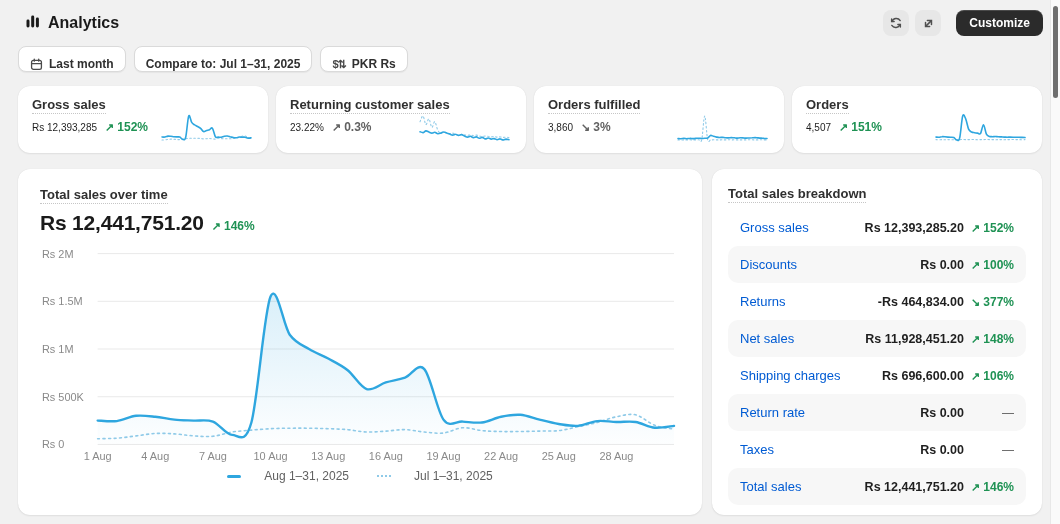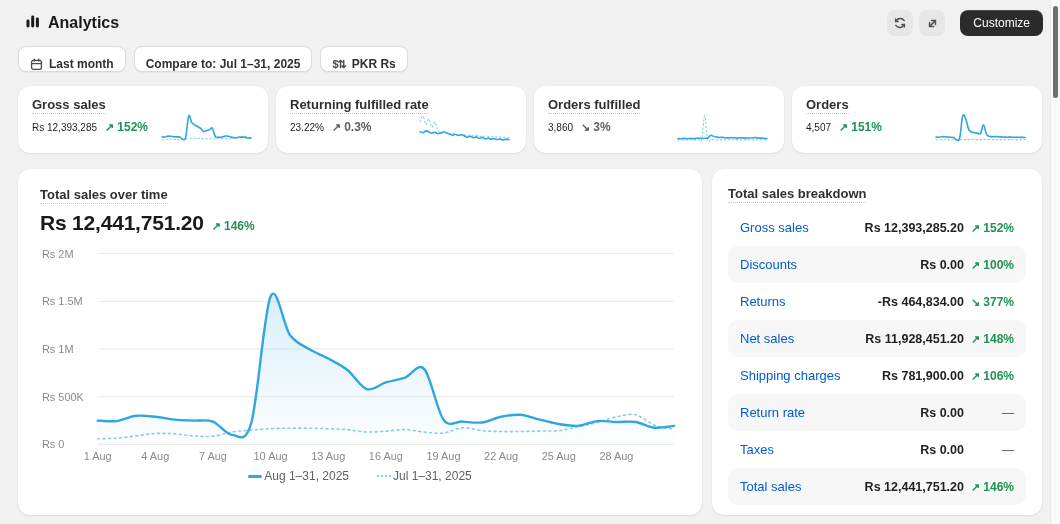--- a/index.html
+++ b/index.html
@@ -15,21 +15,21 @@
   
   .header { display:flex; justify-content:space-between; align-items:center; padding:10px 17px 0 26px; }
   .header-left { display:flex; align-items:center; gap:8px; }
   .header-left h1 { font-size:16px; font-weight:700; color:#1a1a1a; }
   .icon-btn {
     width:26px; height:26px; border:none; border-radius:8px; background:#e7e7e7;
     display:grid; place-items:center; color:#4f4f4f; cursor:pointer; margin-left:6px;
   }
   .customize-btn {
     height:26px; padding:0 13px; margin-left:15px; border:none; border-radius:8px;
-    background:#2b2b2b; color:#fff; font-size:12px; font-weight:400; cursor:pointer;
+    background:#2b2b2b; color:#fff; font-size:12px; font-weight:700; cursor:pointer;
     font-family:"Liberation Sans", sans-serif;
     box-shadow:inset 0 1px 0 rgba(255,255,255,.15);
   }
 
   
   .filters { display:flex; gap:8px; margin:10px 0 0 18px; }
   .pill {
     height:26px; padding:0 11px; background:#fff; border:1px solid #dadada; border-radius:8px;
     display:flex; align-items:flex-end; gap:6px; font-size:12px; font-weight:600; color:#303030;
     box-shadow:0 1px 1px rgba(0,0,0,.05); cursor:pointer; font-family:"Liberation Sans", sans-serif;
@@ -59,21 +59,21 @@
   .chart-card {
     width:684px; background:#fff; border-radius:12px; padding:16px 22px 16px;
     box-shadow:0 1px 2px rgba(0,0,0,.07), 0 0 1px rgba(0,0,0,.1);
   }
   .card-title { font-size:13px; font-weight:600; color:#303030; display:inline-block; }
   .chart-value-row { margin-top:7px; display:flex; align-items:baseline; gap:8px; }
   .chart-value { font-size:21px; font-weight:700; color:#1a1a1a; letter-spacing:-0.2px; }
   #main-chart { width:100%; height:222px; margin-top:6px; display:block; }
   svg text { font-family:"Liberation Sans", sans-serif; }
   .legend { display:flex; justify-content:center; gap:28px; margin-top:6px; font-size:12px; color:#616161; }
-  .legend-item { display:flex; align-items:center; gap:2px; }
+  .legend-item { display:flex; align-items:center; gap:23px; }
   .swatch-solid { width:14px; height:3px; background:#2ea6df; border-radius:2px; display:inline-block; }
   .swatch-dotted { width:14px; border-top:2px dotted #8fcae8; display:inline-block; }
 
   
   .bd-card {
     flex:1; background:#fff; border-radius:12px; padding:15px 16px 10px;
     box-shadow:0 1px 2px rgba(0,0,0,.07), 0 0 1px rgba(0,0,0,.1);
   }
   .bd-title-wrap { margin-bottom:6px; }
   .bd-rows .bd-row {
@@ -158,21 +158,21 @@
             <span class="arr">↗</span>
             <span>152%</span>
           </span>
       </div>
       <svg class="spark" viewBox="0 0 95 30">
           <path d="M 3 27 C 3.5 27.0, 5.0 27.0, 6.0 26.9 C 7.0 26.8, 7.9 26.7, 8.9 26.5 C 9.9 26.4, 10.9 26.2, 11.9 26.1 C 12.9 26.1, 13.9 26.1, 14.9 26.2 C 15.9 26.3, 16.8 26.4, 17.8 26.5 C 18.8 26.6, 19.8 26.7, 20.8 26.6 C 21.8 26.5, 22.8 26.0, 23.8 25.9 C 24.8 25.7, 25.7 25.6, 26.7 25.6 C 27.7 25.5, 28.7 25.4, 29.7 25.3 C 30.7 25.3, 31.7 25.2, 32.7 25.2 C 33.7 25.2, 34.6 25.2, 35.6 25.2 C 36.6 25.2, 37.6 25.3, 38.6 25.3 C 39.6 25.3, 40.6 25.4, 41.6 25.5 C 42.6 25.6, 43.5 25.8, 44.5 25.9 C 45.5 25.9, 46.5 25.8, 47.5 25.7 C 48.5 25.6, 49.5 25.4, 50.5 25.5 C 51.5 25.5, 52.4 25.8, 53.4 25.9 C 54.4 26.0, 55.4 26.2, 56.4 26.0 C 57.4 25.9, 58.4 25.2, 59.4 25.1 C 60.4 25.1, 61.3 25.5, 62.3 25.6 C 63.3 25.7, 64.3 25.8, 65.3 25.8 C 66.3 25.8, 67.3 25.8, 68.3 25.8 C 69.3 25.8, 70.2 25.7, 71.2 25.7 C 72.2 25.7, 73.2 25.8, 74.2 25.6 C 75.2 25.5, 76.2 25.2, 77.2 25.0 C 78.2 24.8, 79.1 24.5, 80.1 24.3 C 81.1 24.0, 82.1 23.5, 83.1 23.3 C 84.1 23.1, 85.1 22.7, 86.1 23.0 C 87.1 23.2, 88.0 24.3, 89.0 24.7 C 90.0 25.1, 91.5 25.3, 92.0 25.4" fill="none" stroke="#8fcae8" stroke-width="1.1" stroke-dasharray="1.5 2.5" stroke-linecap="round"></path>
           <path d="M 3 23.93959731543624 C 3.5 24.0, 5.0 24.2, 6.0 24.0 C 7.0 23.9, 7.9 23.3, 8.9 23.1 C 9.9 23.0, 10.9 23.2, 11.9 23.3 C 12.9 23.4, 13.9 23.7, 14.9 23.8 C 15.9 23.9, 16.8 23.9, 17.8 23.9 C 18.8 24.0, 19.8 23.7, 20.8 24.1 C 21.8 24.5, 22.8 26.3, 23.8 26.4 C 24.8 26.4, 25.7 28.2, 26.7 24.3 C 27.7 20.4, 28.7 5.5, 29.7 3.0 C 30.7 0.5, 31.7 8.0, 32.7 9.4 C 33.7 10.9, 34.6 11.2, 35.6 11.9 C 36.6 12.5, 37.6 12.9, 38.6 13.5 C 39.6 14.1, 40.6 14.5, 41.6 15.4 C 42.6 16.3, 43.5 18.3, 44.5 18.6 C 45.5 19.0, 46.5 17.8, 47.5 17.5 C 48.5 17.2, 49.5 17.1, 50.5 16.7 C 51.5 16.3, 52.4 14.1, 53.4 15.2 C 54.4 16.4, 55.4 22.3, 56.4 23.8 C 57.4 25.3, 58.4 24.0, 59.4 24.1 C 60.4 24.2, 61.3 24.4, 62.3 24.3 C 63.3 24.1, 64.3 23.5, 65.3 23.3 C 66.3 23.1, 67.3 22.9, 68.3 23.0 C 69.3 23.1, 70.2 23.5, 71.2 23.8 C 72.2 24.0, 73.2 24.3, 74.2 24.5 C 75.2 24.7, 76.2 24.9, 77.2 24.8 C 78.2 24.7, 79.1 24.1, 80.1 24.0 C 81.1 23.9, 82.1 24.2, 83.1 24.2 C 84.1 24.2, 85.1 24.0, 86.1 24.2 C 87.1 24.3, 88.0 25.0, 89.0 25.1 C 90.0 25.3, 91.5 24.9, 92.0 24.8" fill="none" stroke="#2ea6df" stroke-width="1.6" stroke-linecap="round" stroke-linejoin="round"></path>
         </svg>
     </div>
     <div class="metric-card">
-      <div class="metric-title"><span class="dotted">Returning fulfilled rate</span></div>
+      <div class="metric-title"><span class="dotted">Returning customer sales</span></div>
       <div class="metric-value-row">
         <span class="metric-value">23.22%</span>
         <span class="trend tone-neutral">
             <span class="arr">↗</span>
             <span>0.3%</span>
           </span>
       </div>
       <svg class="spark" viewBox="0 0 95 30">
           <path d="M 3 8.714285714285715 C 3.5 7.8, 5.0 2.5, 6.0 3.0 C 7.0 3.5, 7.9 11.1, 8.9 11.6 C 9.9 12.0, 10.9 5.4, 11.9 5.9 C 12.9 6.3, 13.9 14.0, 14.9 14.4 C 15.9 14.9, 16.8 8.2, 17.8 8.7 C 18.8 9.2, 19.8 15.4, 20.8 17.3 C 21.8 19.2, 22.8 19.9, 23.8 20.1 C 24.8 20.4, 25.7 18.7, 26.7 18.7 C 27.7 18.7, 28.7 19.8, 29.7 20.1 C 30.7 20.5, 31.7 20.7, 32.7 20.7 C 33.7 20.7, 34.6 20.0, 35.6 20.1 C 36.6 20.3, 37.6 21.2, 38.6 21.6 C 39.6 21.9, 40.6 22.2, 41.6 22.1 C 42.6 22.1, 43.5 21.3, 44.5 21.3 C 45.5 21.2, 46.5 21.7, 47.5 21.9 C 48.5 22.0, 49.5 22.4, 50.5 22.4 C 51.5 22.4, 52.4 21.8, 53.4 21.9 C 54.4 21.9, 55.4 22.7, 56.4 22.7 C 57.4 22.8, 58.4 22.1, 59.4 22.1 C 60.4 22.2, 61.3 22.8, 62.3 23.0 C 63.3 23.2, 64.3 23.6, 65.3 23.6 C 66.3 23.6, 67.3 23.0, 68.3 23.0 C 69.3 23.0, 70.2 23.1, 71.2 23.3 C 72.2 23.4, 73.2 23.8, 74.2 23.9 C 75.2 23.9, 76.2 23.5, 77.2 23.6 C 78.2 23.6, 79.1 24.1, 80.1 24.1 C 81.1 24.2, 82.1 23.8, 83.1 23.9 C 84.1 23.9, 85.1 24.4, 86.1 24.4 C 87.1 24.5, 88.0 24.1, 89.0 24.1 C 90.0 24.2, 91.5 24.6, 92.0 24.7" fill="none" stroke="#8fcae8" stroke-width="1.1" stroke-dasharray="1.5 2.5" stroke-linecap="round"></path>
           <path d="M 3 18.714285714285715 C 3.5 18.9, 5.0 19.7, 6.0 19.6 C 7.0 19.4, 7.9 18.0, 8.9 17.9 C 9.9 17.8, 10.9 18.6, 11.9 19.0 C 12.9 19.4, 13.9 20.1, 14.9 20.1 C 15.9 20.2, 16.8 19.2, 17.8 19.3 C 18.8 19.4, 19.8 20.6, 20.8 20.7 C 21.8 20.9, 22.8 20.4, 23.8 20.1 C 24.8 19.9, 25.7 19.0, 26.7 19.0 C 27.7 19.0, 28.7 19.5, 29.7 19.9 C 30.7 20.2, 31.7 20.6, 32.7 21.0 C 33.7 21.4, 34.6 22.1, 35.6 22.1 C 36.6 22.2, 37.6 21.2, 38.6 21.3 C 39.6 21.3, 40.6 22.4, 41.6 22.4 C 42.6 22.5, 43.5 21.5, 44.5 21.6 C 45.5 21.7, 46.5 22.6, 47.5 23.0 C 48.5 23.4, 49.5 24.1, 50.5 24.1 C 51.5 24.2, 52.4 23.2, 53.4 23.3 C 54.4 23.4, 55.4 24.6, 56.4 24.7 C 57.4 24.8, 58.4 23.8, 59.4 23.9 C 60.4 24.0, 61.3 25.2, 62.3 25.3 C 63.3 25.4, 64.3 24.3, 65.3 24.4 C 66.3 24.5, 67.3 25.8, 68.3 25.9 C 69.3 26.0, 70.2 25.0, 71.2 25.0 C 72.2 25.0, 73.2 26.0, 74.2 26.1 C 75.2 26.2, 76.2 25.5, 77.2 25.6 C 78.2 25.7, 79.1 26.7, 80.1 26.7 C 81.1 26.8, 82.1 25.8, 83.1 25.9 C 84.1 25.9, 85.1 27.0, 86.1 27.0 C 87.1 27.0, 88.0 26.2, 89.0 26.1 C 90.0 26.1, 91.5 26.6, 92.0 26.7" fill="none" stroke="#2ea6df" stroke-width="1.6" stroke-linecap="round" stroke-linejoin="round"></path>
@@ -292,21 +292,21 @@
         <div class="bd-row">
           <a class="bd-label">Net sales</a>
           <span class="bd-value">Rs 11,928,451.20</span>
           <span class="trend bd-delta tone-positive">
               <span class="arr">↗</span>
               <span>148%</span>
             </span>
         </div>
         <div class="bd-row">
           <a class="bd-label">Shipping charges</a>
-          <span class="bd-value">Rs 781,900.00</span>
+          <span class="bd-value">Rs 696,600.00</span>
           <span class="trend bd-delta tone-positive">
               <span class="arr">↗</span>
               <span>106%</span>
             </span>
         </div>
         <div class="bd-row">
           <a class="bd-label">Return rate</a>
           <span class="bd-value">Rs 0.00</span>
           <span class="trend bd-delta tone-none">
               <span class="arr"></span>

